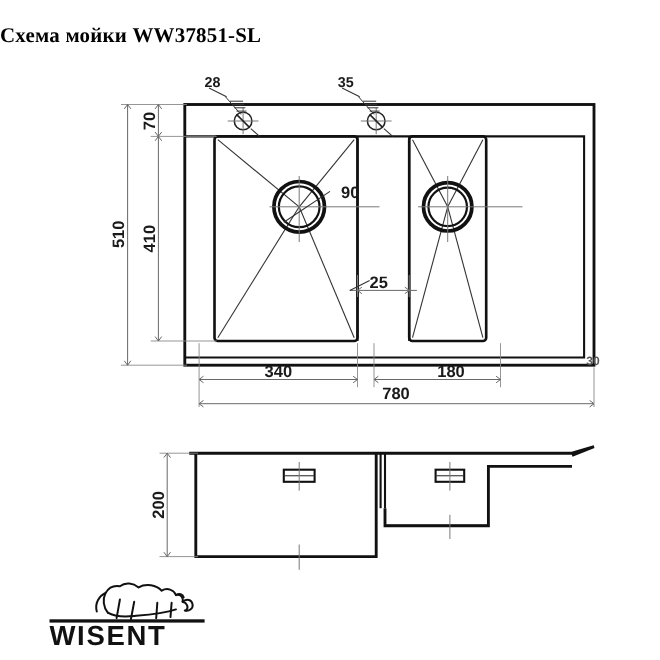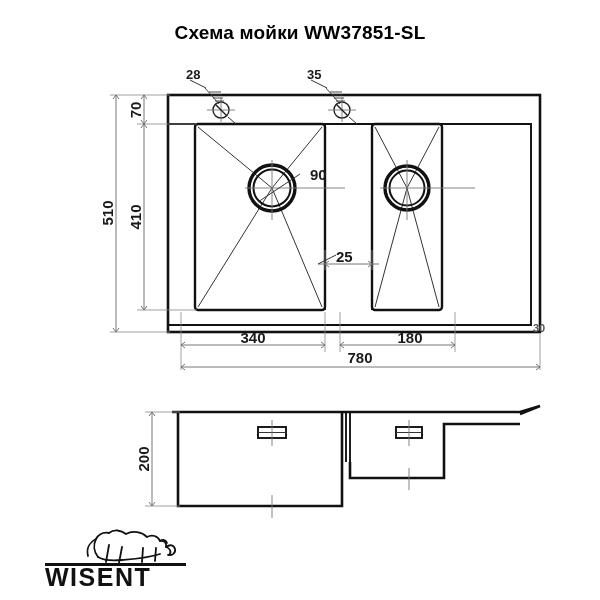--- a/index.html
+++ b/index.html
@@ -18,26 +18,26 @@
     position: absolute;
     left: 0; top: 0;
     width: 600px;
     height: 600px;
   }
   .title {
     position: absolute;
     left: 0;
     top: 22px;
     width: 600px;
-    text-align: center;
+    text-align: left;
     font-size: 19px;
     font-weight: bold;
     color: #000000;
     letter-spacing: 0.2px;
-    font-family: Liberation Sans, sans-serif;
+    font-family: Liberation Serif, serif;
   }
   svg { display: block; }
   text {
     font-family: "Liberation Sans", sans-serif;
     fill: #1a1a1a;
   }
   .dimtext {
     font-size: 15px;
     font-weight: bold;
   }

